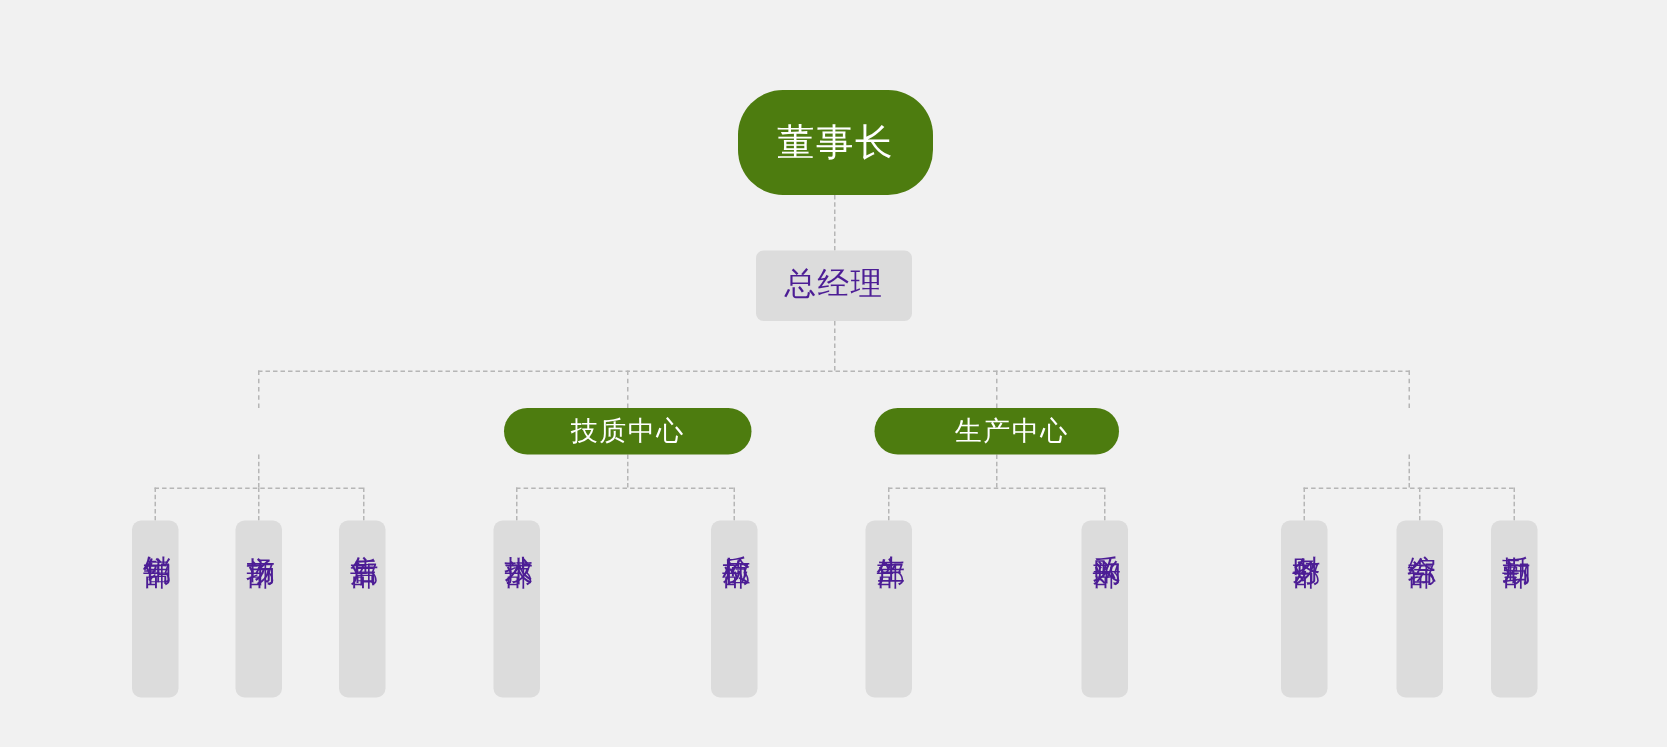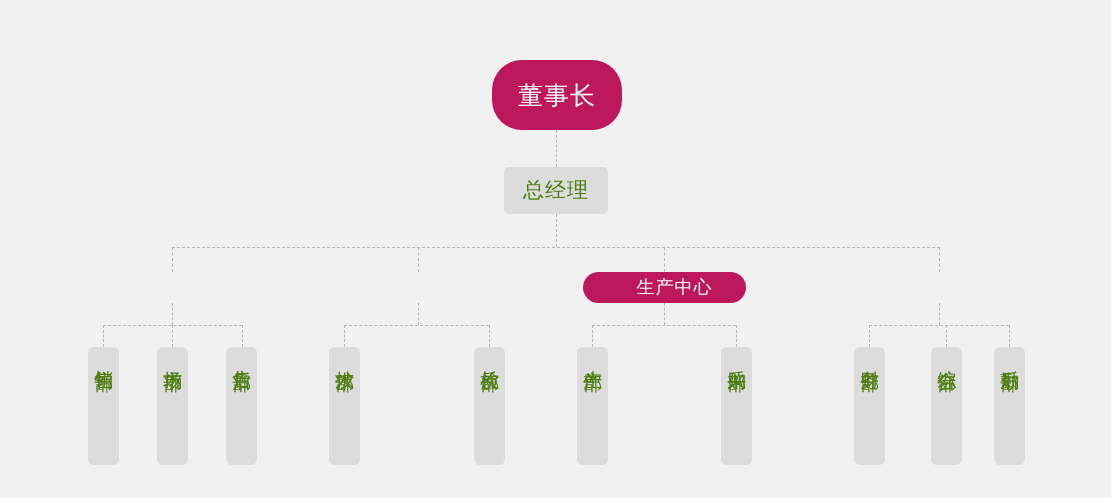--- a/index.html
+++ b/index.html
@@ -27,27 +27,27 @@
     box-sizing: border-box;
     border-radius: 5px;
     display: flex;
     align-items: center;
     justify-content: center;
     text-align: center;
     line-height: 1.15;
     z-index: 3;
   }
   .node.blue {
-    background: #be185d;
+    background: #4d7c0f;
     color: #ffffff;
     border-radius: 30px;
   }
   .node.gray {
     background: #dcdcdc;
-    color: #4d7c0f;
+    color: #4c1d95;
   }
   .node.root {
     font-size: 25px;
     letter-spacing: 1px;
   }
   .node.gm {
     font-size: 21px;
     letter-spacing: 1px;
   }
   .node.center {
@@ -120,20 +120,21 @@
   <div class="conn v" style="left:939px; top:303px; height:22px;"></div>
   <div class="conn h" style="left:869px; top:325px; width:140px;"></div>
   <div class="conn v" style="left:869px; top:325px; height:22px;"></div>
   <div class="conn v" style="left:946px; top:325px; height:22px;"></div>
   <div class="conn v" style="left:1009px; top:325px; height:22px;"></div>
 
   <div class="node blue root" style="left:492px; top:60px; width:130px; height:70px;">董事长</div>
 
   <div class="node gray gm" style="left:504px; top:167px; width:104px; height:47px;">总经理</div>
 
+  <div class="node blue center" style="left:336px; top:272px; width:165px; height:31px;">技质中心</div>
   <div class="node blue center" style="left:583px; top:272px; width:163px; height:31px;padding-left:20px;">生产中心</div>
 
   <div class="node gray leaf" style="left:88px; top:347px; width:31px; height:118px;">
     <span class="vtext">销售部</span>
   </div>
   <div class="node gray leaf" style="left:157px; top:347px; width:31px; height:118px;">
     <span class="vtext">市场部</span>
   </div>
   <div class="node gray leaf" style="left:226px; top:347px; width:31px; height:118px;">
     <span class="vtext">售后部</span>

